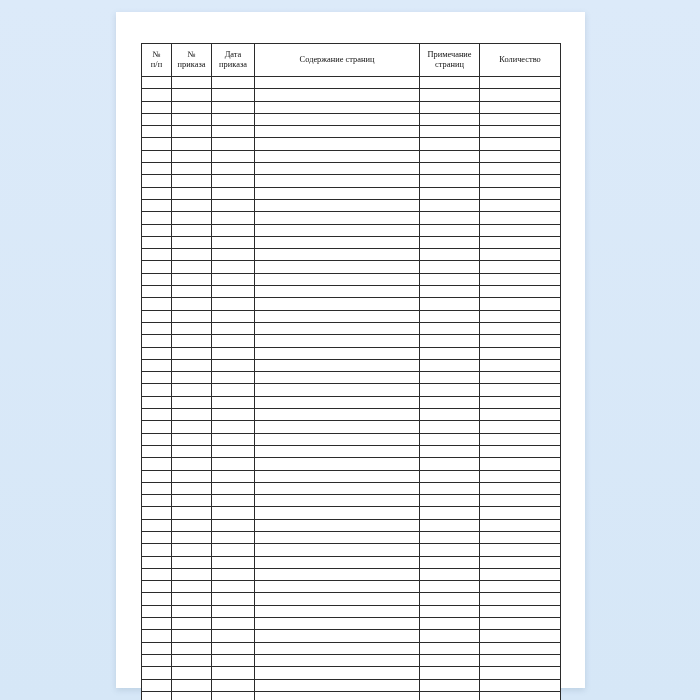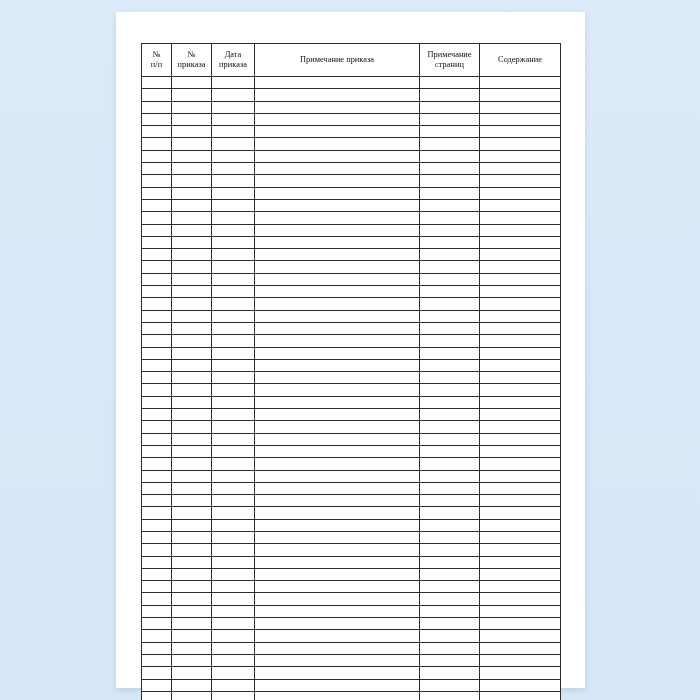--- a/index.html
+++ b/index.html
@@ -92,28 +92,28 @@
             </th>
             <th>
               <span class="hdr-line">№</span>
               <span class="hdr-line">приказа</span>
             </th>
             <th>
               <span class="hdr-line">Дата</span>
               <span class="hdr-line">приказа</span>
             </th>
             <th>
-              <span class="hdr-line">Примечание приказа</span>
+              <span class="hdr-line">Содержание страниц</span>
             </th>
             <th>
               <span class="hdr-line">Примечание</span>
               <span class="hdr-line">страниц</span>
             </th>
             <th>
-              <span class="hdr-line">Содержание</span>
+              <span class="hdr-line">Количество</span>
             </th>
           </tr>
         </thead>
         <tbody id="register-body">
             <tr>
               <td></td>
               <td></td>
               <td></td>
               <td></td>
               <td></td>

